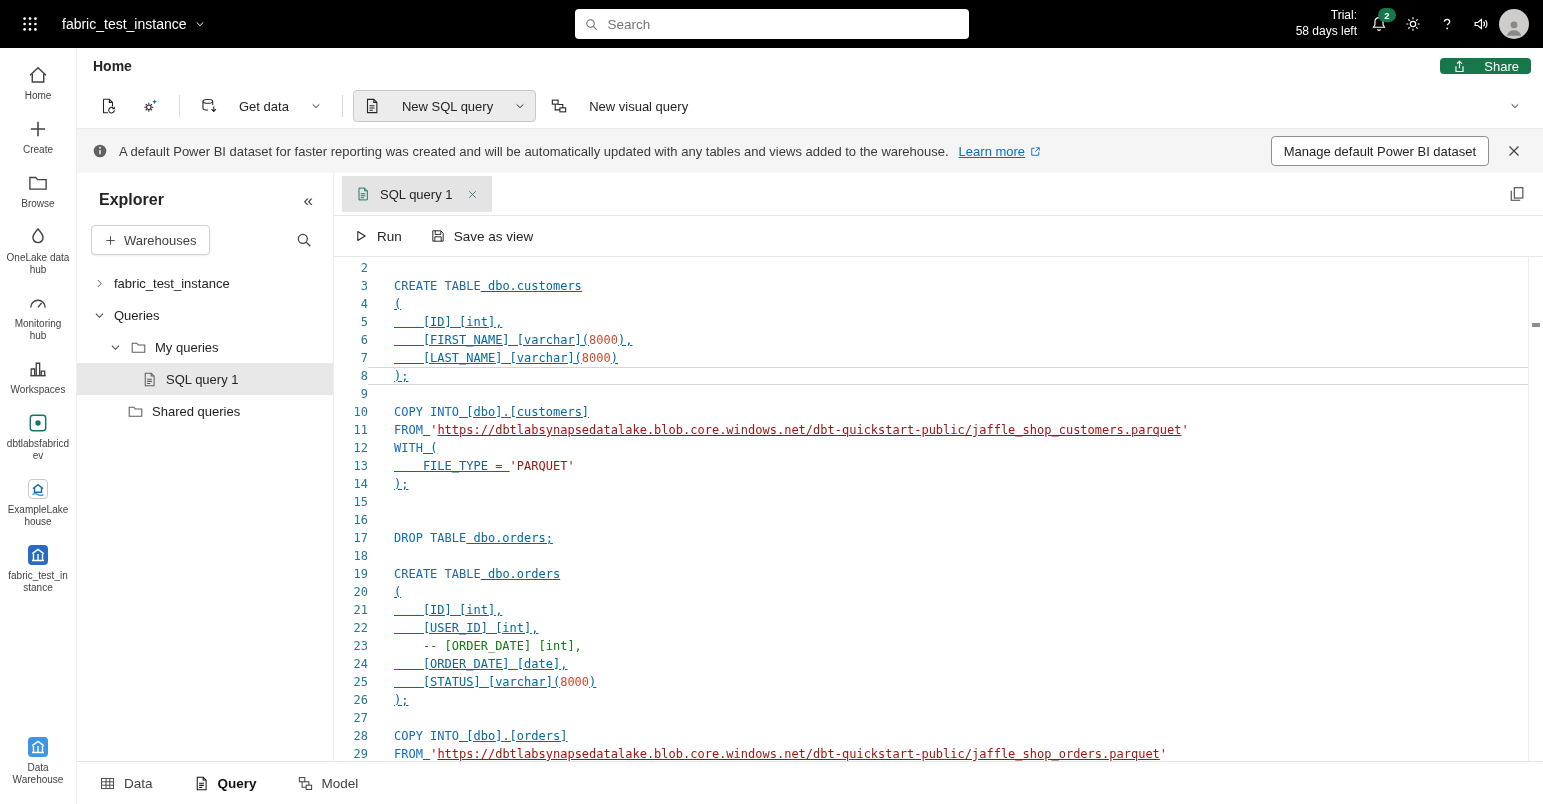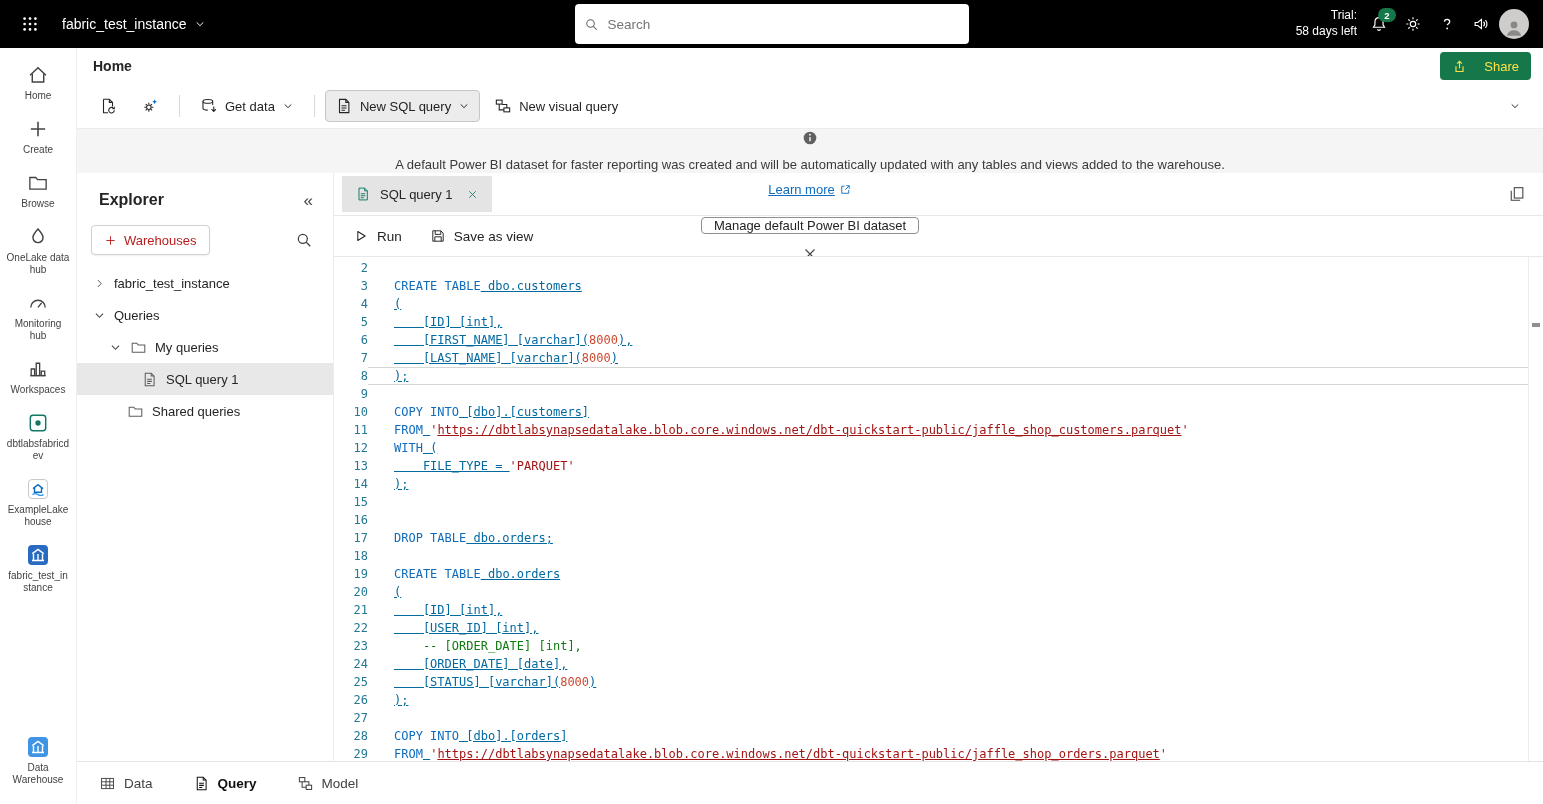--- a/index.html
+++ b/index.html
@@ -7,21 +7,21 @@
        font-family:"Liberation Sans","DejaVu Sans",sans-serif;font-size:14px;}
   .icon{display:inline-flex;width:18px;height:18px;flex:none;}
   .icon svg{width:100%;height:100%;display:block;}
   button{font-family:inherit;cursor:pointer;}
 
   
   .topbar{height:48px;background:#000;display:flex;align-items:center;color:#fff;padding:0 14px;position:relative;}
   .tb-btn{width:32px;height:32px;display:flex;align-items:center;justify-content:center;background:none;border:none;color:#fff;position:relative;border-radius:4px;}
   .ws-switcher{background:none;border:none;color:#fff;font-size:14px;display:flex;gap:7px;align-items:center;margin-left:10px;}
   .ws-switcher .icon{width:12px;height:12px;}
-  .tb-search{position:absolute;left:50%;transform:translateX(-50%);width:376px;height:40px;background:#fff;border-radius:4px;display:flex;align-items:center;padding:0 9px;gap:7px;color:#616161;}
+  .tb-search{position:absolute;left:50%;transform:translateX(-50%);width:376px;height:30px;background:#fff;border-radius:4px;display:flex;align-items:center;padding:0 9px;gap:7px;color:#616161;}
   .tb-search .icon{width:15px;height:15px;}
   .tb-search input{border:none;outline:none;flex:1;font-size:13.5px;background:transparent;font-family:inherit;color:#242424;}
   .tb-right{margin-left:auto;display:flex;align-items:center;gap:2px;}
   .trial{font-size:12px;text-align:right;line-height:1.3;margin-right:4px;color:#fff;}
   .badge{position:absolute;top:0;right:-1px;background:var(--accent);color:#fff;font-size:9.5px;min-width:14px;height:14px;border-radius:7px;display:flex;align-items:center;justify-content:center;padding:0 2px;font-weight:700;}
   .avatar{width:30px;height:30px;border-radius:50%;background:#cfcdcb;display:flex;align-items:end;justify-content:center;overflow:hidden;border:none;padding:0;}
   .avatar .icon{width:22px;height:22px;}
 
   
   .shell{display:flex;height:756px;}
@@ -29,45 +29,45 @@
   .rail-item{width:74px;display:flex;flex-direction:column;align-items:center;gap:4px;padding:6px 0;background:none;border:none;color:#424242;margin-bottom:4px;}
   .rail-item .icon{width:22px;height:22px;}
   .rail-label{font-size:10px;color:#424242;text-align:center;line-height:1.2;overflow-wrap:anywhere;max-width:64px;}
   .rail-spacer{flex:1;}
   .ico-dbt{color:#117865;}
   .right-col{flex:1;display:flex;flex-direction:column;min-width:0;}
 
   
   .ribbon-tabs{height:36px;display:flex;align-items:center;padding:0 12px 0 8px;}
   .ribbon-tab{font-weight:700;font-size:14px;color:#242424;background:none;border:none;padding:4px 8px;}
-  .share-btn{margin-left:auto;background:var(--accent);color:#fde047;border:none;border-radius:4px;height:28px;padding:0 12px;display:flex;align-items:center;gap:17px;font-size:13px;}
+  .share-btn{margin-left:auto;background:var(--accent);color:#ffffff;border:none;border-radius:4px;height:16px;padding:0 12px;display:flex;align-items:center;gap:17px;font-size:13px;}
   .share-btn .icon{width:15px;height:15px;}
   .ribbon-toolbar{height:44px;display:flex;align-items:center;padding:0 12px;gap:4px;border-bottom:1px solid #ececec;}
-  .tool-btn{display:flex;align-items:center;gap:7px;height:32px;padding:0 9px;background:none;border:1px solid transparent;border-radius:4px;font-size:13px;color:#242424;text-align:center;}
+  .tool-btn{display:flex;align-items:center;gap:21px;height:32px;padding:0 9px;background:none;border:1px solid transparent;border-radius:4px;font-size:13px;color:#242424;text-align:center;}
   .tool-btn.boxed{background:#ececec;border-color:#c7c7c7;}
   .tool-btn .chev{width:12px;height:12px;}
   .vdiv{width:1px;height:22px;background:#d9d9d9;margin:0 6px;}
   .ribbon-collapse{margin-left:auto;}
 
   
-  .banner{height:44px;background:#f5f5f5;display:flex;align-items:center;padding:0 14px;gap:10px;font-size:13px;color:#3b3b3b;flex-direction:column;}
+  .banner{height:44px;background:#f5f5f5;display:flex;align-items:center;padding:0 14px;gap:10px;font-size:13px;color:#3b3b3b;}
   .banner-link{color:#0f6cbd;text-decoration:underline;cursor:pointer;display:inline-flex;align-items:center;gap:4px;}
   .banner-link .icon{width:13px;height:13px;}
   .banner-spacer{flex:1;}
   .manage-btn{background:#fff;border:1px solid #8f8f8f;border-radius:4px;height:30px;padding:0 12px;font-size:13px;color:#242424;}
   .banner-close{background:none;border:none;width:30px;height:30px;color:#424242;display:flex;align-items:center;justify-content:center;}
 
   
   .workspace{flex:1;display:flex;min-height:0;}
   .explorer{width:256px;border-right:1px solid #ededed;padding-top:10px;display:flex;flex-direction:column;flex:none;}
   .exp-head{display:flex;align-items:center;padding:0 14px 0 22px;height:34px;}
   .exp-title{font-size:16px;font-weight:700;flex:1;}
   .exp-collapse{font-size:17px;color:#424242;background:none;border:none;line-height:1;}
   .exp-actions{display:flex;align-items:center;padding:8px 14px 10px 14px;gap:8px;}
-  .pill{display:flex;align-items:center;gap:7px;height:30px;padding:0 12px;background:#fff;border:1px solid #d1d1d1;border-radius:4px;font-size:13px;box-shadow:0 1px 2px rgba(0,0,0,.07);color:#b91c1c;}
+  .pill{display:flex;align-items:center;gap:7px;height:30px;padding:0 12px;background:#fff;border:1px solid #d1d1d1;border-radius:4px;font-size:13px;box-shadow:0 1px 2px rgba(0,0,0,.07);color:#404040;}
   .pill .icon{width:13px;height:13px;}
   .exp-search{margin-left:auto;background:none;border:none;width:30px;height:30px;color:#424242;display:flex;align-items:center;justify-content:center;}
   .tree{flex:1;overflow:hidden;padding-top:2px;}
   .tree-row{display:flex;align-items:center;height:32px;gap:8px;font-size:13px;color:#242424;cursor:pointer;}
   .tree-row.selected{background:#e8e8e8;}
   .tree-chev{width:13px;height:13px;color:#424242;}
   .tree-ico{width:17px;height:17px;color:#5c5c5c;}
 
   
   .main{flex:1;display:flex;flex-direction:column;min-width:0;}

